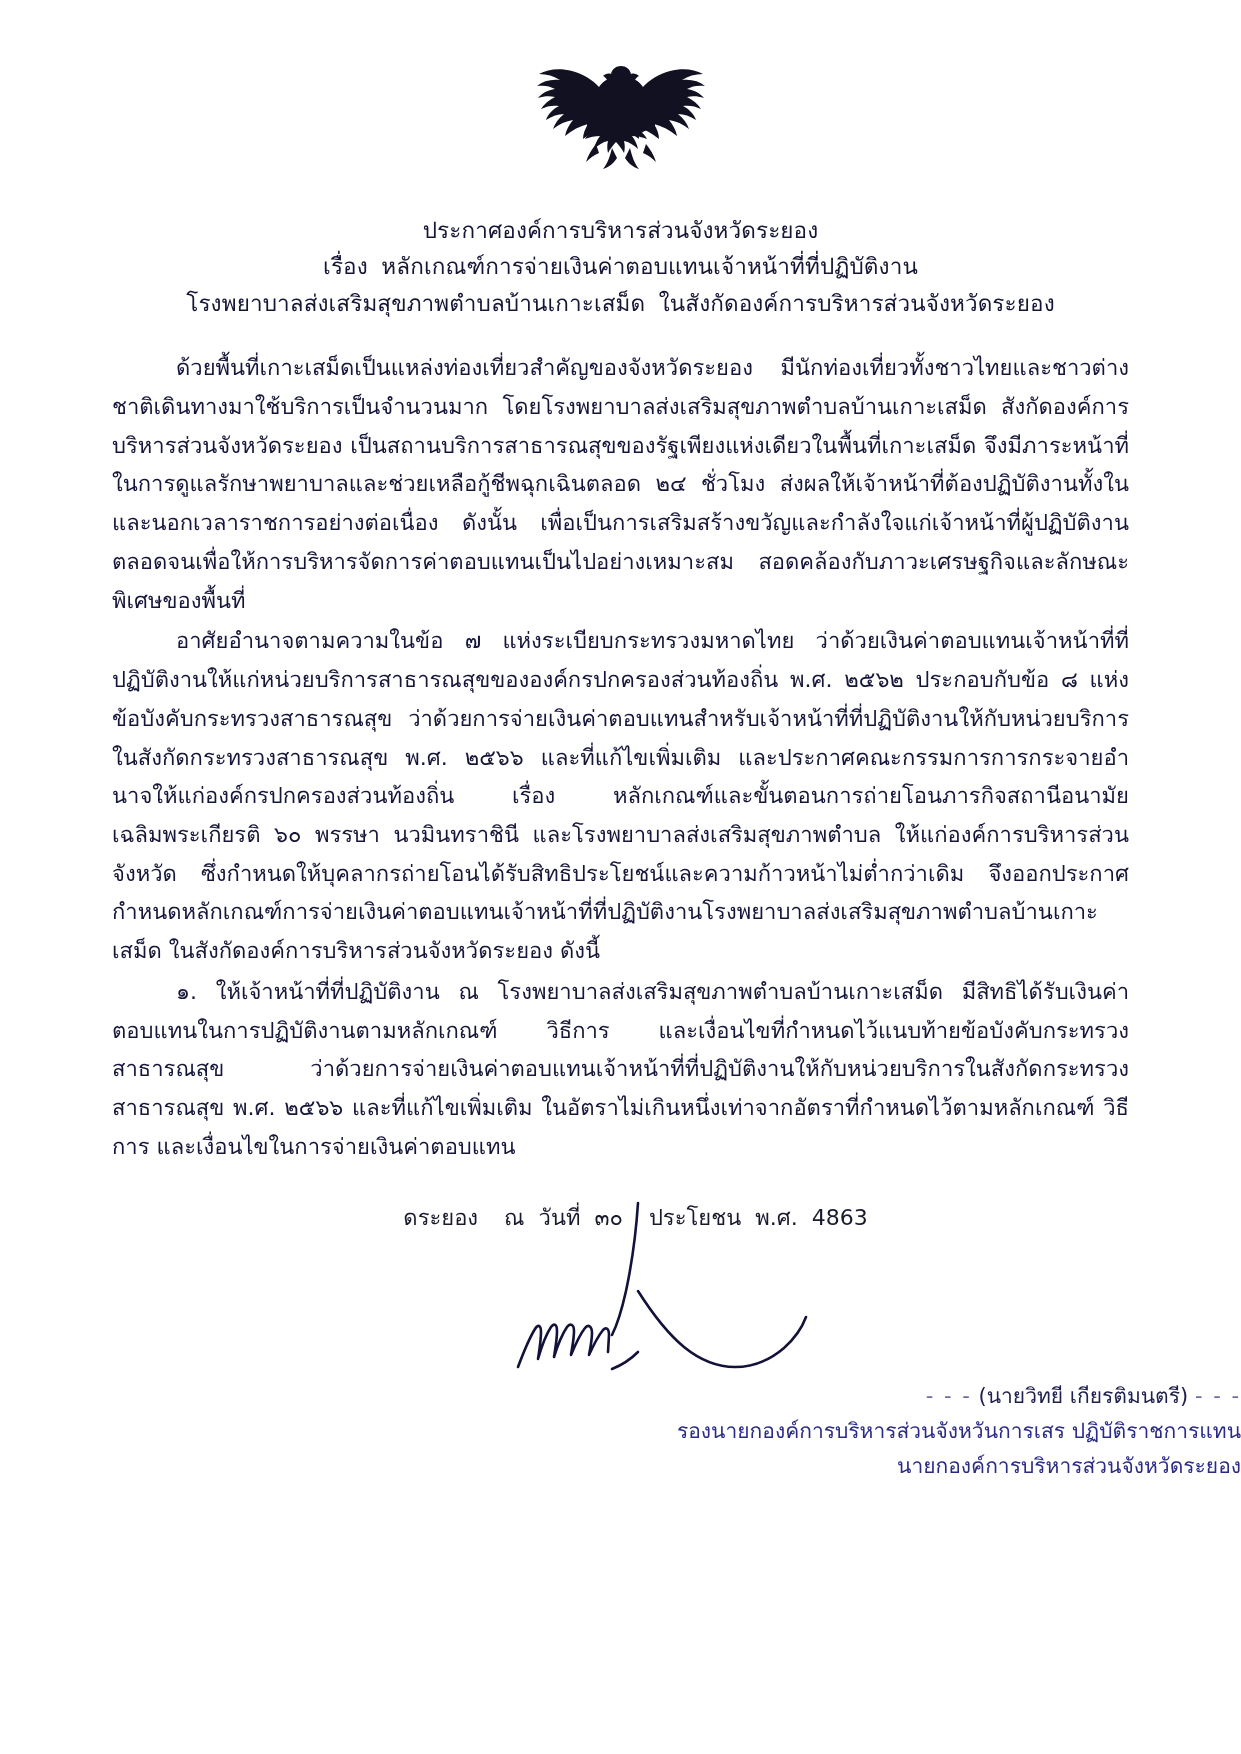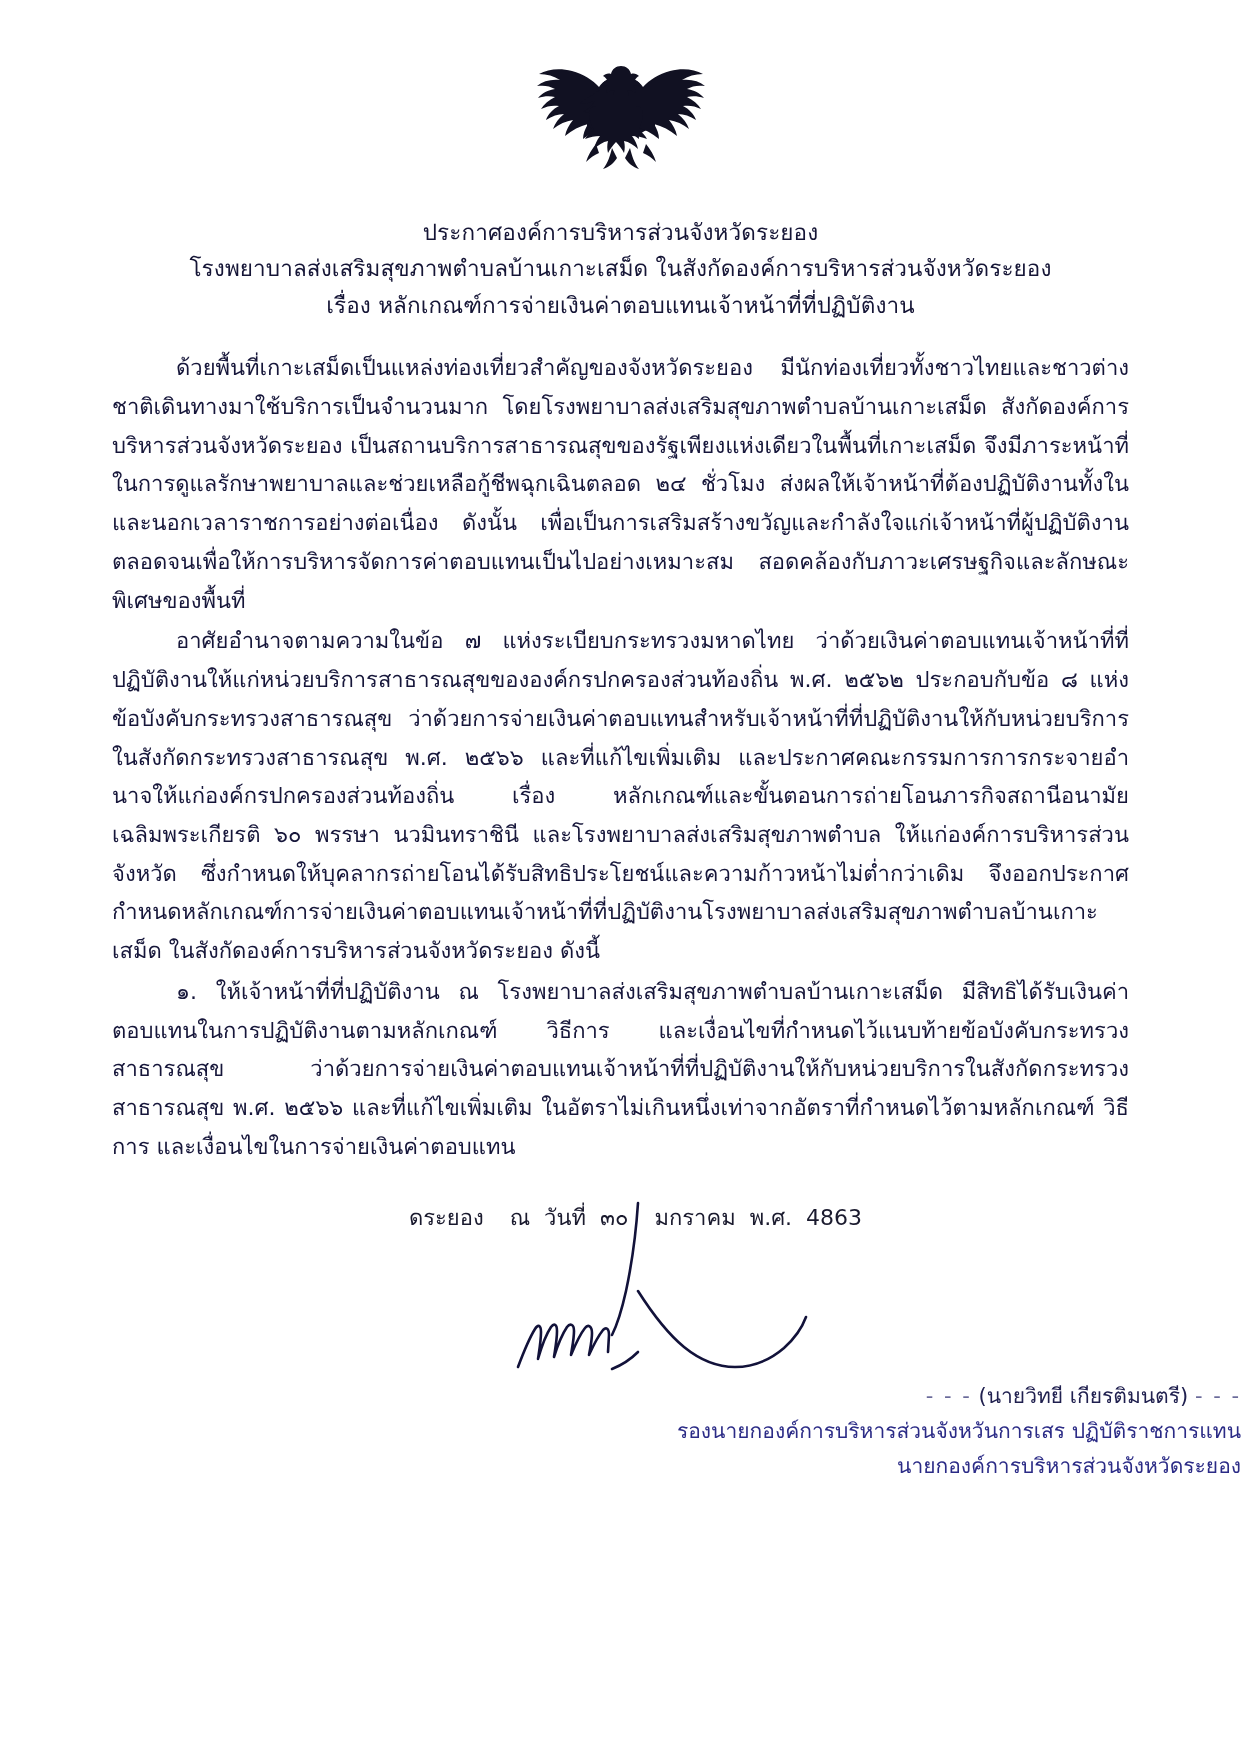--- a/index.html
+++ b/index.html
@@ -33,20 +33,21 @@
     height: 150px;
     display: block;
   }
 
   
   .heading {
     text-align: center;
     margin-top: 16px;
     line-height: 1.62;
     color: #151536;
+    font-family: Liberation Mono, monospace;
   }
   .heading .hline {
     font-size: 22.5px;
     letter-spacing: 0.1px;
   }
 
   
   .body-text {
     margin: 26px 112px 0 112px;
     font-size: 22px;
@@ -127,32 +128,32 @@
         <path d="M80 58h30c4 0 7 3 7 7 0 6-2 12-5 17 4 2 7 5 9 9-5-2-10-3-15-3 3 4 5 8 6 13-4-4-9-7-14-8 1 4 1 8 0 12-2-4-5-8-8-11-3 3-6 7-8 11-1-4-1-8 0-12-5 1-10 4-14 8 1-5 3-9 6-13-5 0-10 1-15 3 2-4 5-7 9-9-3-5-5-11-5-17 0-4 3-7 7-7z"></path>
 
         <path d="M70 96c-4 5-8 11-10 18 4-4 8-7 13-9zM120 96c4 5 8 11 10 18-4-4-8-7-13-9z"></path>
         <path d="M86 100c-2 8-4 15-9 21 6-2 11-6 14-11zM104 100c2 8 4 15 9 21-6-2-11-6-14-11z"></path>
       </g>
     </svg>
   </div>
 
   <div class="heading">
     <div class="hline">ประกาศองค์การบริหารส่วนจังหวัดระยอง</div>
+    <div class="hline">เรื่อง หลักเกณฑ์การจ่ายเงินค่าตอบแทนเจ้าหน้าที่ที่ปฏิบัติงาน</div>
     <div class="hline">โรงพยาบาลส่งเสริมสุขภาพตำบลบ้านเกาะเสม็ด ในสังกัดองค์การบริหารส่วนจังหวัดระยอง</div>
-    <div class="hline">เรื่อง หลักเกณฑ์การจ่ายเงินค่าตอบแทนเจ้าหน้าที่ที่ปฏิบัติงาน</div>
   </div>
 
   <div class="body-text">
     <p class="para">ด้วยพื้นที่เกาะเสม็ดเป็นแหล่งท่องเที่ยวสำคัญของจังหวัดระยอง มีนักท่องเที่ยวทั้งชาวไทยและชาวต่างชาติเดินทางมาใช้บริการเป็นจำนวนมาก โดยโรงพยาบาลส่งเสริมสุขภาพตำบลบ้านเกาะเสม็ด สังกัดองค์การบริหารส่วนจังหวัดระยอง เป็นสถานบริการสาธารณสุขของรัฐเพียงแห่งเดียวในพื้นที่เกาะเสม็ด จึงมีภาระหน้าที่ในการดูแลรักษาพยาบาลและช่วยเหลือกู้ชีพฉุกเฉินตลอด ๒๔ ชั่วโมง ส่งผลให้เจ้าหน้าที่ต้องปฏิบัติงานทั้งในและนอกเวลาราชการอย่างต่อเนื่อง ดังนั้น เพื่อเป็นการเสริมสร้างขวัญและกำลังใจแก่เจ้าหน้าที่ผู้ปฏิบัติงาน ตลอดจนเพื่อให้การบริหารจัดการค่าตอบแทนเป็นไปอย่างเหมาะสม สอดคล้องกับภาวะเศรษฐกิจและลักษณะพิเศษของพื้นที่</p>
     <p class="para">อาศัยอำนาจตามความในข้อ ๗ แห่งระเบียบกระทรวงมหาดไทย ว่าด้วยเงินค่าตอบแทนเจ้าหน้าที่ที่ปฏิบัติงานให้แก่หน่วยบริการสาธารณสุขขององค์กรปกครองส่วนท้องถิ่น พ.ศ. ๒๕๖๒ ประกอบกับข้อ ๘ แห่งข้อบังคับกระทรวงสาธารณสุข ว่าด้วยการจ่ายเงินค่าตอบแทนสำหรับเจ้าหน้าที่ที่ปฏิบัติงานให้กับหน่วยบริการในสังกัดกระทรวงสาธารณสุข พ.ศ. ๒๕๖๖ และที่แก้ไขเพิ่มเติม และประกาศคณะกรรมการการกระจายอำนาจให้แก่องค์กรปกครองส่วนท้องถิ่น เรื่อง หลักเกณฑ์และขั้นตอนการถ่ายโอนภารกิจสถานีอนามัยเฉลิมพระเกียรติ ๖๐ พรรษา นวมินทราชินี และโรงพยาบาลส่งเสริมสุขภาพตำบล ให้แก่องค์การบริหารส่วนจังหวัด ซึ่งกำหนดให้บุคลากรถ่ายโอนได้รับสิทธิประโยชน์และความก้าวหน้าไม่ต่ำกว่าเดิม จึงออกประกาศกำหนดหลักเกณฑ์การจ่ายเงินค่าตอบแทนเจ้าหน้าที่ที่ปฏิบัติงานโรงพยาบาลส่งเสริมสุขภาพตำบลบ้านเกาะเสม็ด ในสังกัดองค์การบริหารส่วนจังหวัดระยอง ดังนี้</p>
     <p class="para">๑. ให้เจ้าหน้าที่ที่ปฏิบัติงาน ณ โรงพยาบาลส่งเสริมสุขภาพตำบลบ้านเกาะเสม็ด มีสิทธิได้รับเงินค่าตอบแทนในการปฏิบัติงานตามหลักเกณฑ์ วิธีการ และเงื่อนไขที่กำหนดไว้แนบท้ายข้อบังคับกระทรวงสาธารณสุข ว่าด้วยการจ่ายเงินค่าตอบแทนเจ้าหน้าที่ที่ปฏิบัติงานให้กับหน่วยบริการในสังกัดกระทรวงสาธารณสุข พ.ศ. ๒๕๖๖ และที่แก้ไขเพิ่มเติม ในอัตราไม่เกินหนึ่งเท่าจากอัตราที่กำหนดไว้ตามหลักเกณฑ์ วิธีการ และเงื่อนไขในการจ่ายเงินค่าตอบแทน</p>
   </div>
 
   <div class="date-line">
-    <span>ดระยอง</span><span class="gap-md"></span><span>ณ</span><span class="gap-sm"></span><span>วันที่</span><span class="gap-sm"></span><span>๓๐</span><span class="gap-md"></span><span>มกราคม</span><span class="gap-sm"></span><span>พ.ศ.</span><span class="gap-sm"></span><span>4863</span>
+    <span>ดระยอง</span><span class="gap-md"></span><span>ณ</span><span class="gap-sm"></span><span>วันที่</span><span class="gap-sm"></span><span>๓๐</span><span class="gap-md"></span><span>ประโยชน</span><span class="gap-sm"></span><span>พ.ศ.</span><span class="gap-sm"></span><span>4863</span>
   </div>
 
   <div class="sig-block">
     <svg class="signature-svg" viewBox="0 0 430 210" aria-hidden="true">
       <g fill="none" stroke="#12123a" stroke-width="2.6" stroke-linecap="round" stroke-linejoin="round">
         <path d="M232 4c-2 30-6 60-12 88-4 18-9 34-14 44"></path>
         <path d="M112 168c6-16 12-30 17-38 3-5 6-4 6 3 0 9-2 20-3 27 4-14 9-26 13-32 3-4 6-3 6 4 0 9-2 19-3 26 4-13 9-24 13-30 3-4 7-3 7 4 0 8-2 17-3 24 5-12 10-22 14-27 3-4 7-2 7 5 0 8-2 16-3 22 5-11 10-20 14-25 3-3 6-2 6 5l-1 17"></path>
         <path d="M206 170c10-4 19-10 26-17"></path>
         <path d="M232 92c14 22 29 42 46 56 16 13 33 20 51 20 18 0 35-7 49-19 10-9 18-20 22-31"></path>
       </g>

